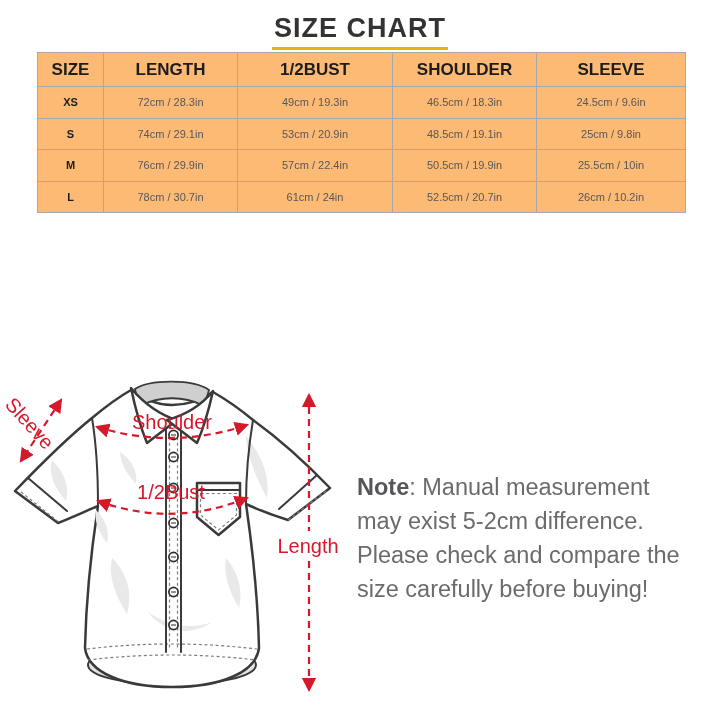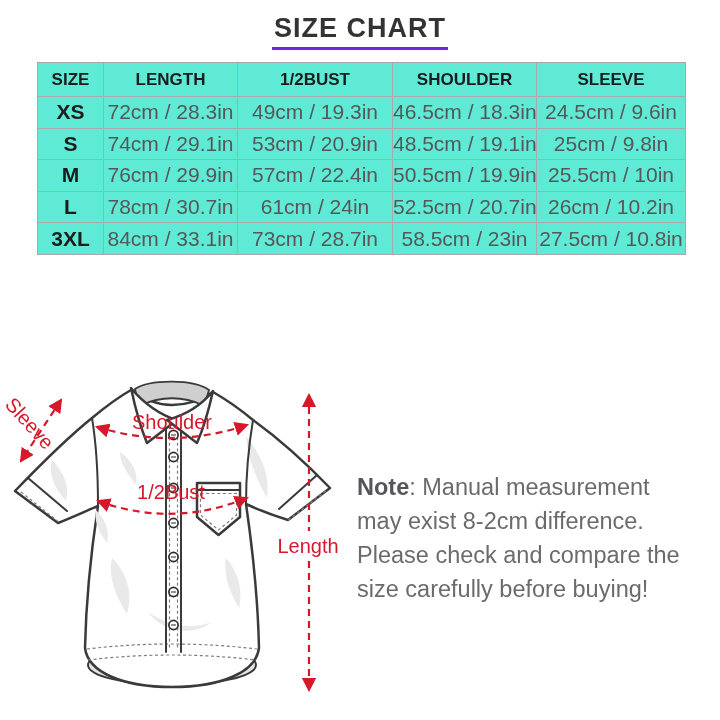--- a/index.html
+++ b/index.html
@@ -3,29 +3,29 @@
 <meta charset="utf-8">
 <style>
   html,body{margin:0;padding:0;background:#ffffff;}
   body{width:720px;height:720px;overflow:hidden;position:relative;
        font-family:"Liberation Sans",sans-serif;}
   .page{position:absolute;inset:0;width:720px;height:720px;background:#fff;}
 
   
   .title-wrap{position:absolute;top:13px;left:0;width:720px;text-align:center;}
   .title{display:inline-block;font-size:27px;font-weight:bold;color:#333;
-         letter-spacing:1px;border-bottom:3px solid #6d28d9;padding:0 2px 3px 2px;}
+         letter-spacing:1px;border-bottom:3px solid #eab308;padding:0 2px 3px 2px;}
 
   
-  table.size-table{position:absolute;left:37px;top:62px;width:648px;
-                   border-collapse:collapse;table-layout:fixed;background:#5eead4;}
+  table.size-table{position:absolute;left:37px;top:52px;width:648px;
+                   border-collapse:collapse;table-layout:fixed;background:#fdba74;}
   .size-table th,.size-table td{border:1px solid #a9a9a9;text-align:center;
                    vertical-align:middle;padding:0;white-space:nowrap;overflow:hidden;}
   .size-table th{height:33px;font-size:17px;font-weight:bold;color:#1c1c1e;}
-  .size-table td{height:30.6px;font-size:21px;color:#57575a;}
+  .size-table td{height:30.6px;font-size:11px;color:#57575a;}
   .size-table td.size-cell{font-weight:bold;color:#1c1c1e;}
 
   
   .diagram{position:absolute;left:0;top:360px;width:360px;height:360px;}
   .outline{fill:#ffffff;stroke:#3a3a3a;stroke-width:2.5;stroke-linejoin:round;stroke-linecap:round;}
   .seam{fill:none;stroke:#3a3a3a;stroke-width:2;stroke-linecap:round;}
   .stitch{fill:none;stroke:#7c7c7c;stroke-width:1.2;stroke-dasharray:3 2.6;}
   .shade{fill:#e9e9e9;}
   .measure{fill:none;stroke:#d7182b;stroke-width:2.2;stroke-dasharray:7 5;}
   .mlabel{fill:#d7182b;font-family:"Liberation Sans",sans-serif;font-size:20px;}
@@ -82,27 +82,20 @@
           <td class="value-cell">57cm / 22.4in</td>
           <td class="value-cell">50.5cm / 19.9in</td>
           <td class="value-cell">25.5cm / 10in</td>
         </tr>
         <tr>
           <td class="size-cell">L</td>
           <td class="value-cell">78cm / 30.7in</td>
           <td class="value-cell">61cm / 24in</td>
           <td class="value-cell">52.5cm / 20.7in</td>
           <td class="value-cell">26cm / 10.2in</td>
-        </tr>
-        <tr>
-          <td class="size-cell">3XL</td>
-          <td class="value-cell">84cm / 33.1in</td>
-          <td class="value-cell">73cm / 28.7in</td>
-          <td class="value-cell">58.5cm / 23in</td>
-          <td class="value-cell">27.5cm / 10.8in</td>
         </tr>
       </tbody>
   </table>
 
   <svg class="diagram" viewBox="0 0 360 360">
     <defs>
       <marker id="arr" viewBox="0 0 10 10" refX="8.5" refY="5" markerWidth="6.5" markerHeight="6.5" orient="auto-start-reverse">
         <path d="M0,0 L10,5 L0,10 Z" fill="#d7182b"></path>
       </marker>
     </defs>
@@ -171,15 +164,15 @@
       <path class="measure" marker-start="url(#arr)" marker-end="url(#arr)" d="M 61,40 L 21,101"></path>
       <path class="measure" marker-start="url(#arr)" d="M 309,35 V 171"></path>
       <path class="measure" marker-end="url(#arr)" d="M 309,201 V 330"></path>
     </g>
     <text class="mlabel" x="172" y="69" text-anchor="middle">Shoulder</text>
     <text class="mlabel" x="171" y="139" text-anchor="middle">1/2Bust</text>
     <text class="mlabel" x="29" y="70" text-anchor="middle" transform="rotate(48 29 64)">Sleeve</text>
     <text class="mlabel" x="308" y="193" text-anchor="middle" font-size="21">Length</text>
   </svg>
 
-  <p class="note"><b>Note</b><span>: Manual measurement may exist 8-2cm difference. Please check and compare the size carefully before buying!</span></p>
+  <p class="note"><b>Note</b><span>: Manual measurement may exist 5-2cm difference. Please check and compare the size carefully before buying!</span></p>
 
 </div>
 
 </body></html>

